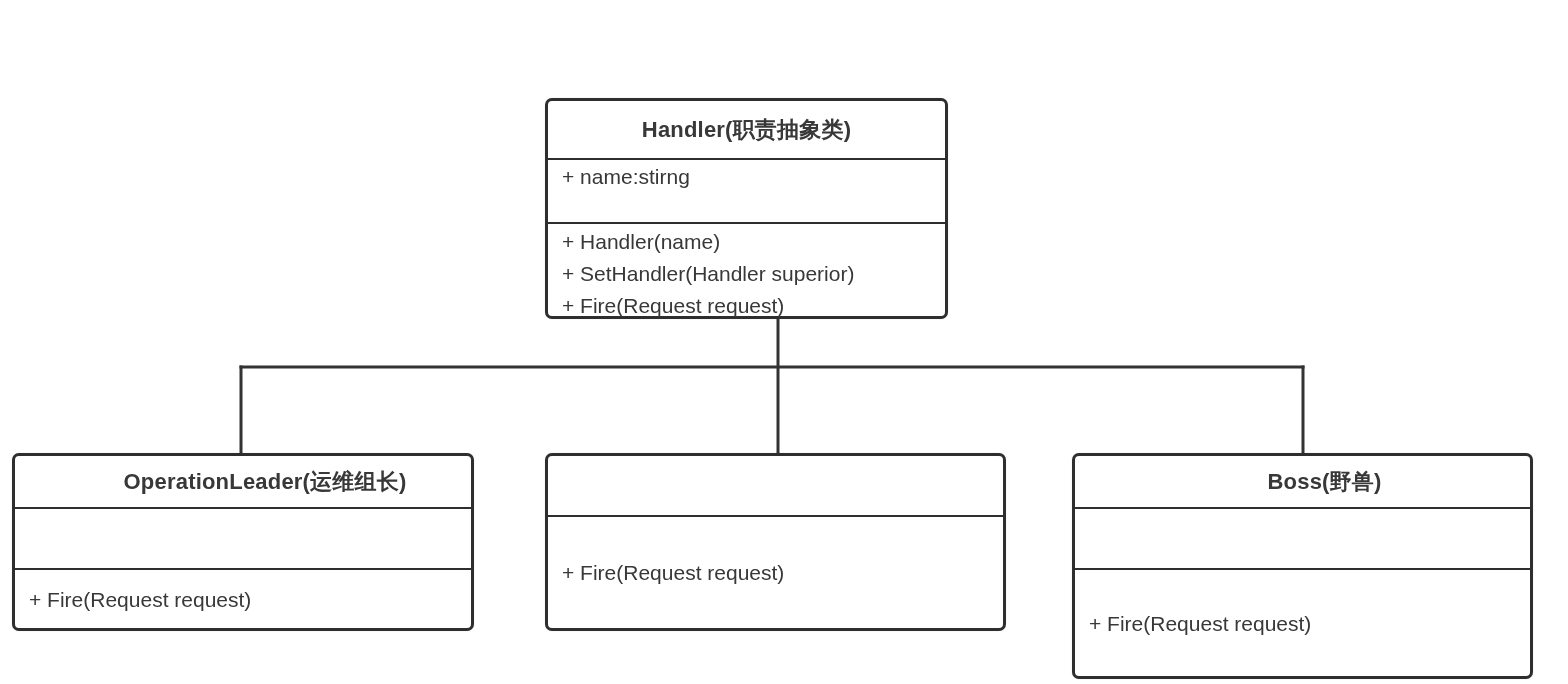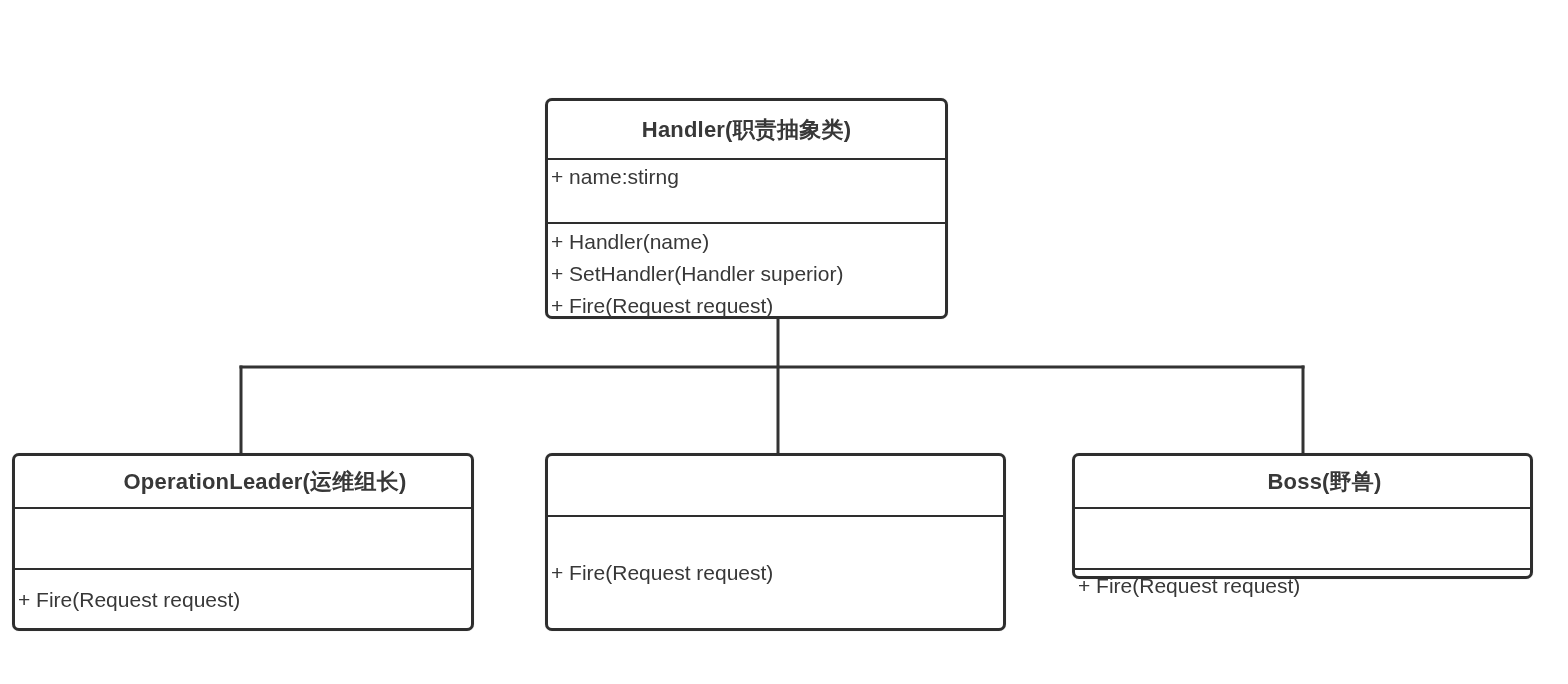--- a/index.html
+++ b/index.html
@@ -48,34 +48,34 @@
   .section {
     box-sizing: border-box;
     flex: 0 0 auto;
   }
   .attrs {
     border-bottom: 2.5px solid #2e2e2e;
   }
   .member {
     font-size: 21px;
     line-height: 31px;
-    padding-left: 3px;
+    padding-left: 14px;
     white-space: nowrap;
   }
   
   .box-handler        { left: 545px; top: 59px;  width: 403px; height: 221px; margin-top: 39px; }
   .box-handler .class-title { height: 59px; }
   .box-handler .attrs { height: 64px; padding-top: 1px; }
   .box-handler .methods { flex: 1 1 auto; padding-top: 2px; }
   .box-handler .methods .member { line-height: 32px; }
 
   
   .box-operation { left: 12px;   top: 453px; width: 462px; height: 178px; }
   .box-cto       { left: 545px;  top: 453px; width: 461px; height: 178px; }
-  .box-boss      { left: 1072px; top: 453px; width: 461px; height: 126px; }
+  .box-boss      { left: 1072px; top: 453px; width: 461px; height: 226px; }
   .child .class-title { height: 53px; padding-left: 44px; }
   .child .attrs  { height: 61px; }
   .child .methods {
     flex: 1 1 auto;
     display: flex;
     align-items: center;
   }
 </style>
 </head>
 <body>

